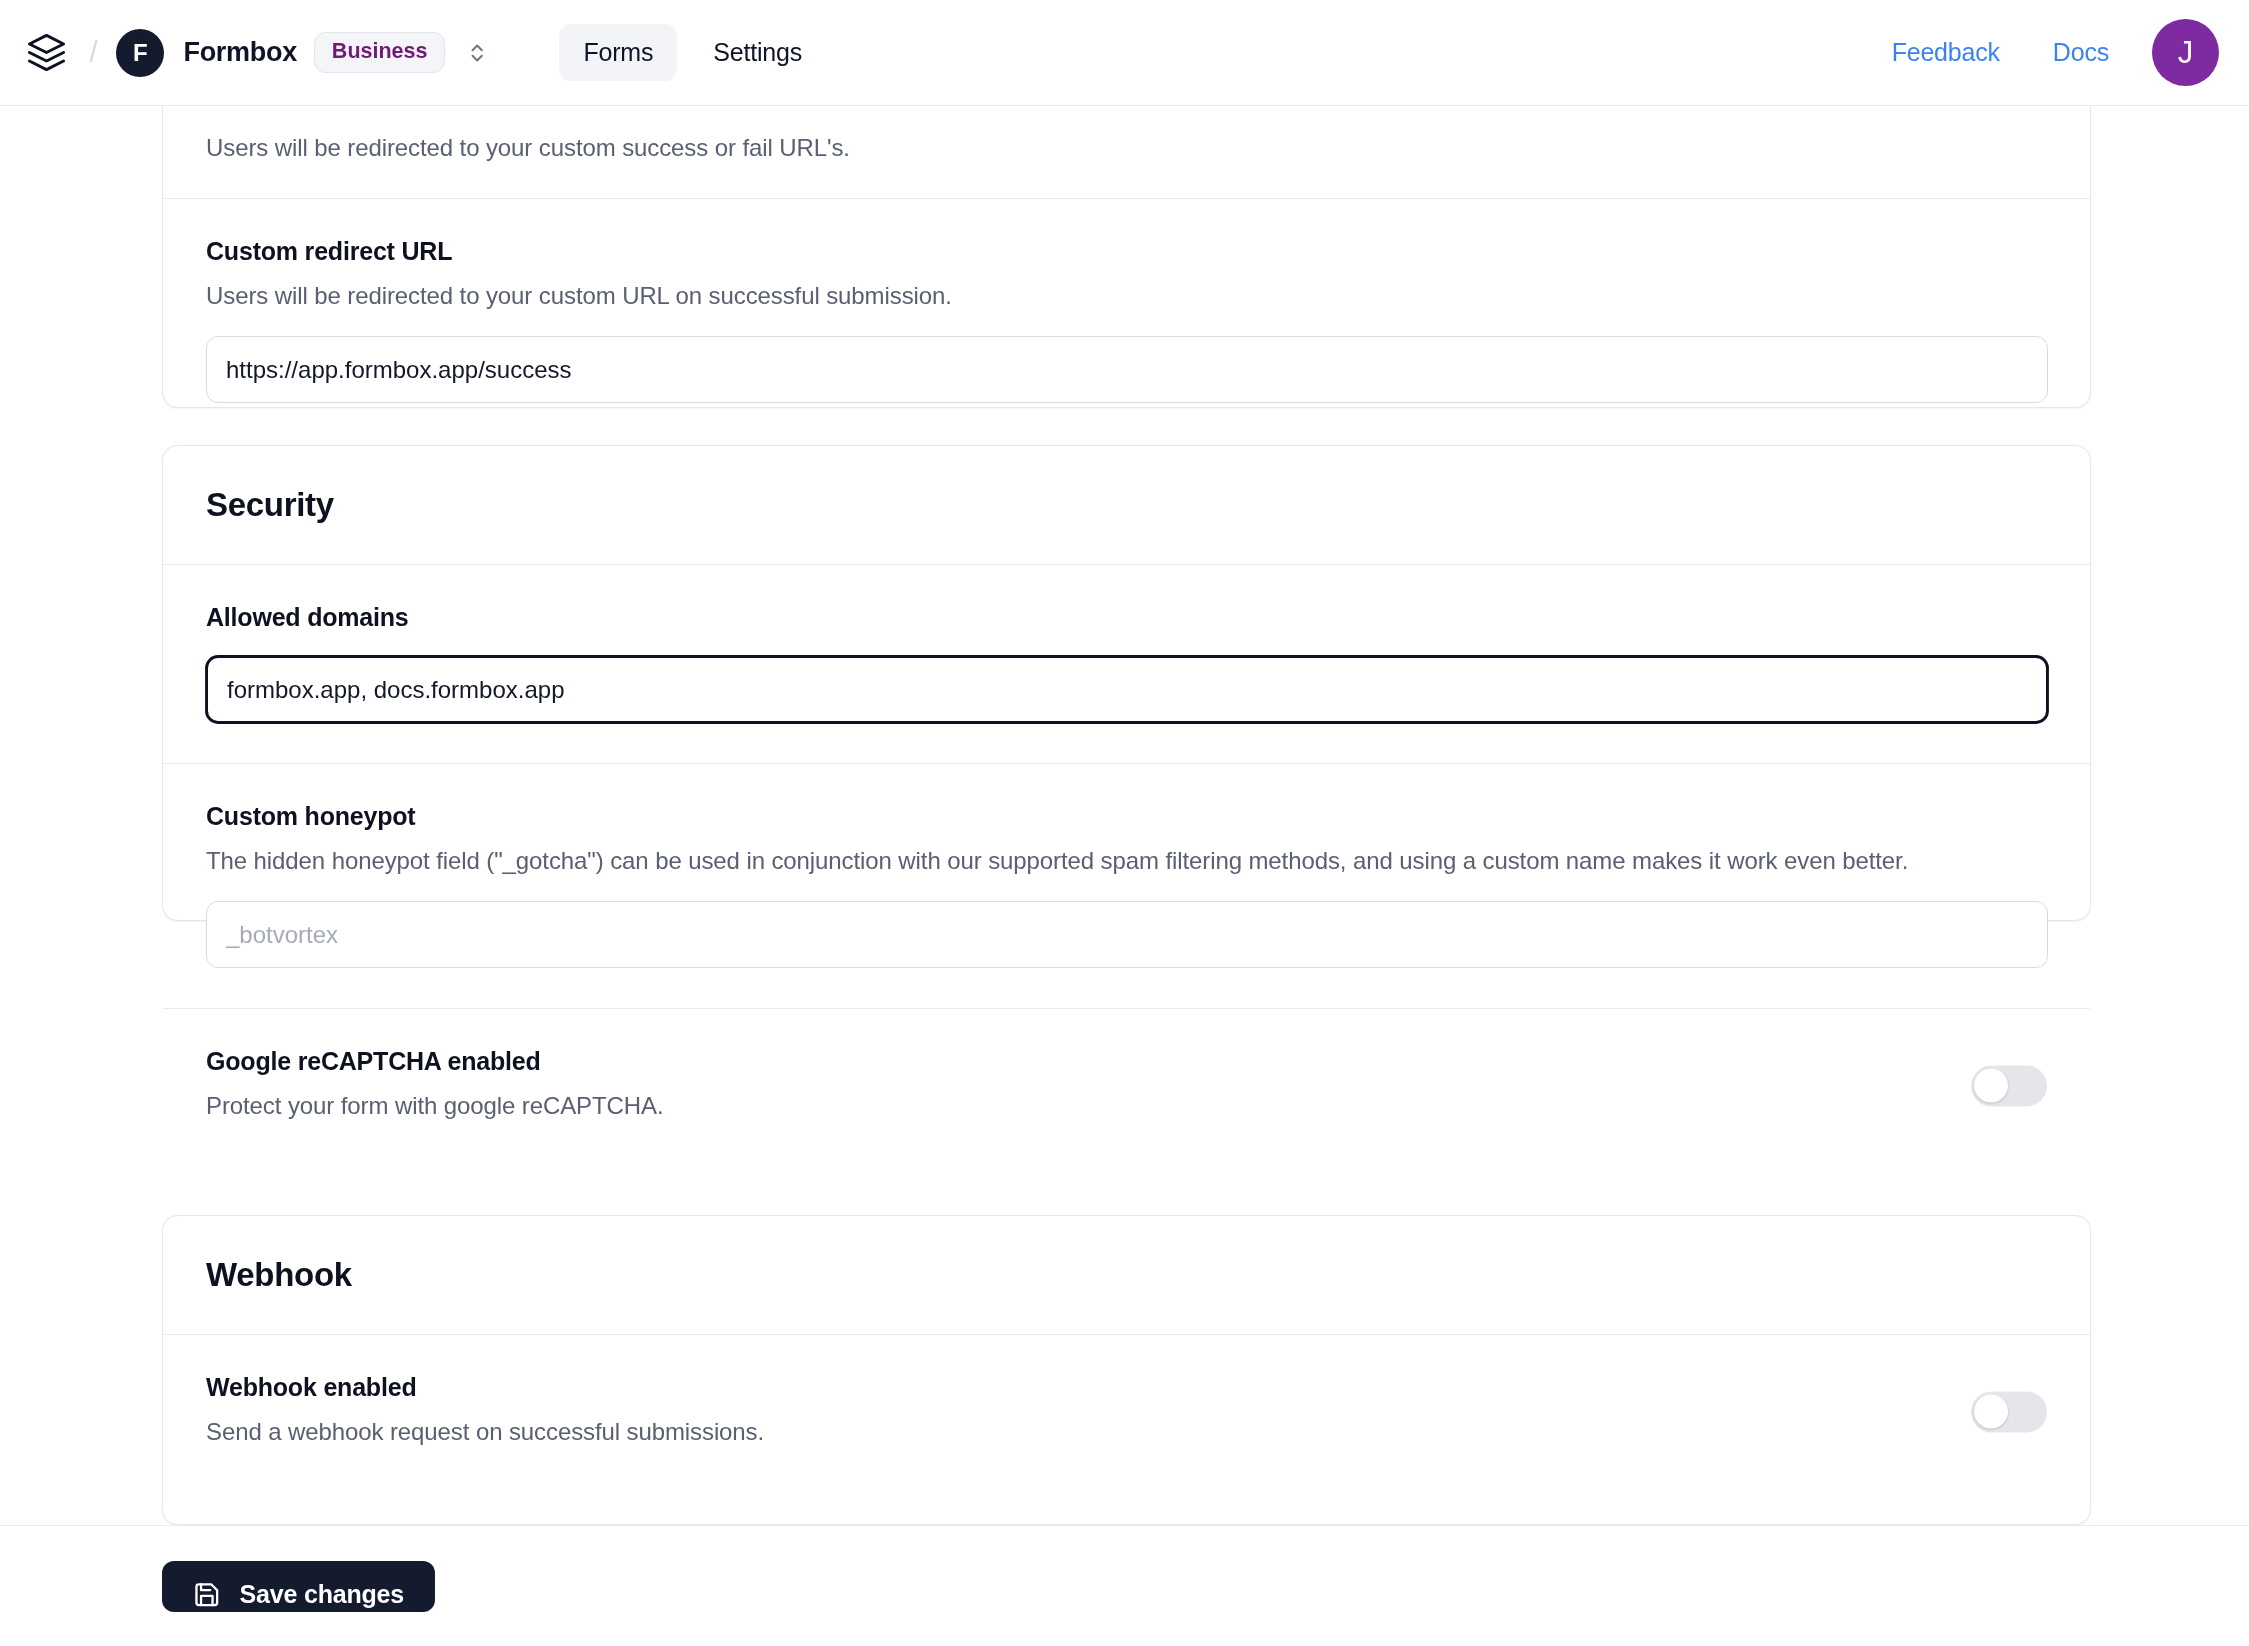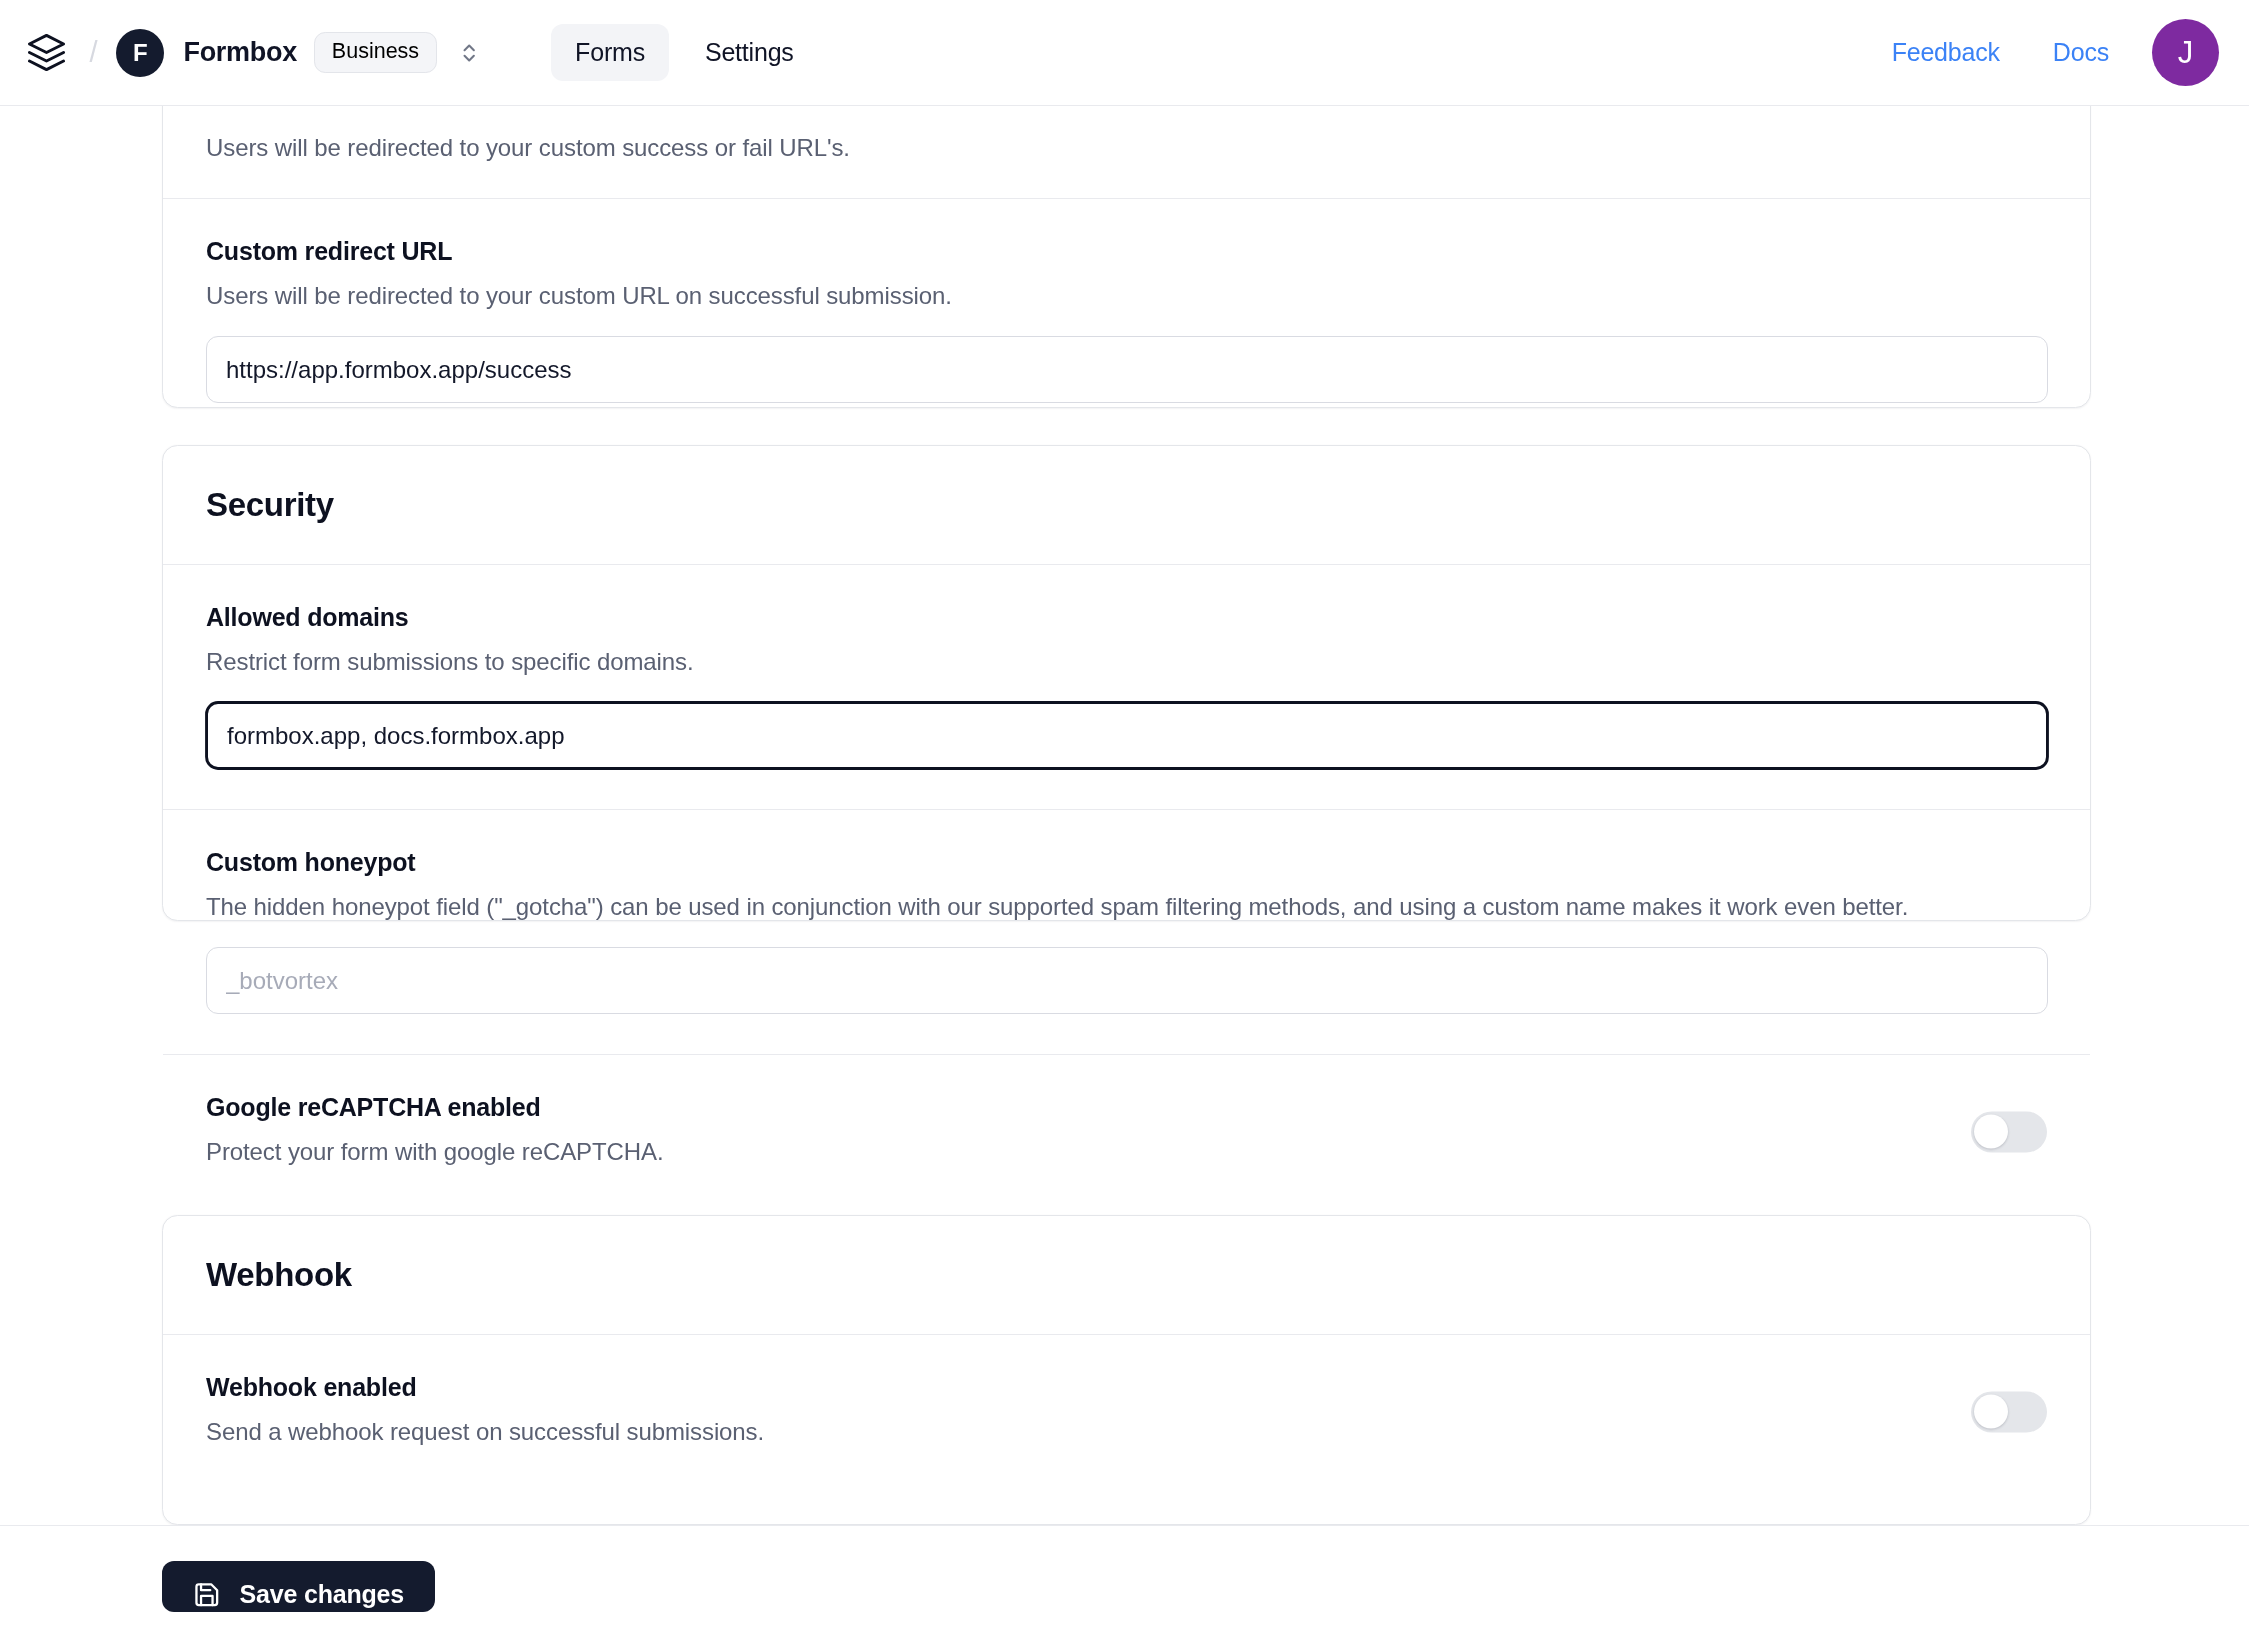--- a/index.html
+++ b/index.html
@@ -33,22 +33,22 @@
     font-size: 24px; font-weight: 700; letter-spacing: 0.3px;
   }
   .brand-name { font-size: 27px; font-weight: 700; color: #101426; margin-left: 19px; letter-spacing: -0.3px; }
   .plan-badge {
     margin-left: 17px;
     background: #f4f5f8;
     border: 0.9px solid #e3e5ea;
     border-radius: 11.2px;
     padding: 6px 17px 7.8px;
     font-size: 21.5px;
-    color: #000000;
-    font-weight: 400;
+    color: #701a75;
+    font-weight: 700;
   }
   .switcher-icon { margin-left: 19px; width: 26px; height: 40px; display:flex; align-items:center; justify-content:center; }
   .nav-group { display: flex; align-items: flex-end; margin-left: 69px; gap: 12px; }
   .nav-tab {
     font-size: 25px;
     color: #101426;
     font-weight: 400;
     padding: 13.8px 24px;
     border-radius: 12px;
     letter-spacing: -0.2px;
@@ -223,21 +223,20 @@
     </div>
   </div>
 
   <div class="card" style="top:339px; height:476px;">
     <div class="card-header">
       <div class="card-title">Security</div>
     </div>
 
     <div class="row" style="border-top:none;">
       <div class="row-label">Allowed domains</div>
-      <div class="row-desc">Restrict form submissions to specific domains.</div>
       <input class="text-input focused" type="text" value="formbox.app, docs.formbox.app" style="">
     </div>
 
     <div class="row">
       <div class="row-label">Custom honeypot</div>
       <div class="row-desc">The hidden honeypot field ("_gotcha") can be used in conjunction with our supported spam filtering methods, and using a custom name makes it work even better.</div>
       <input class="text-input" type="text" placeholder="_botvortex" style="">
     </div>
 
     <div class="row">

